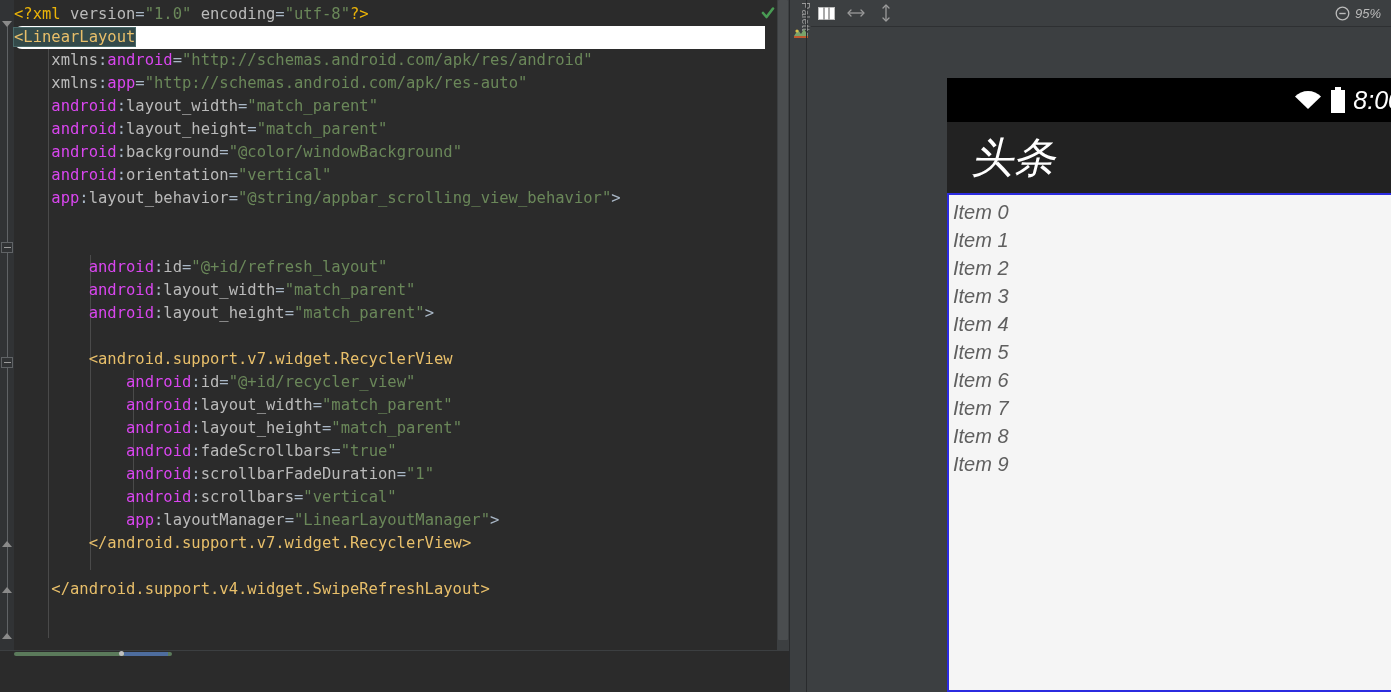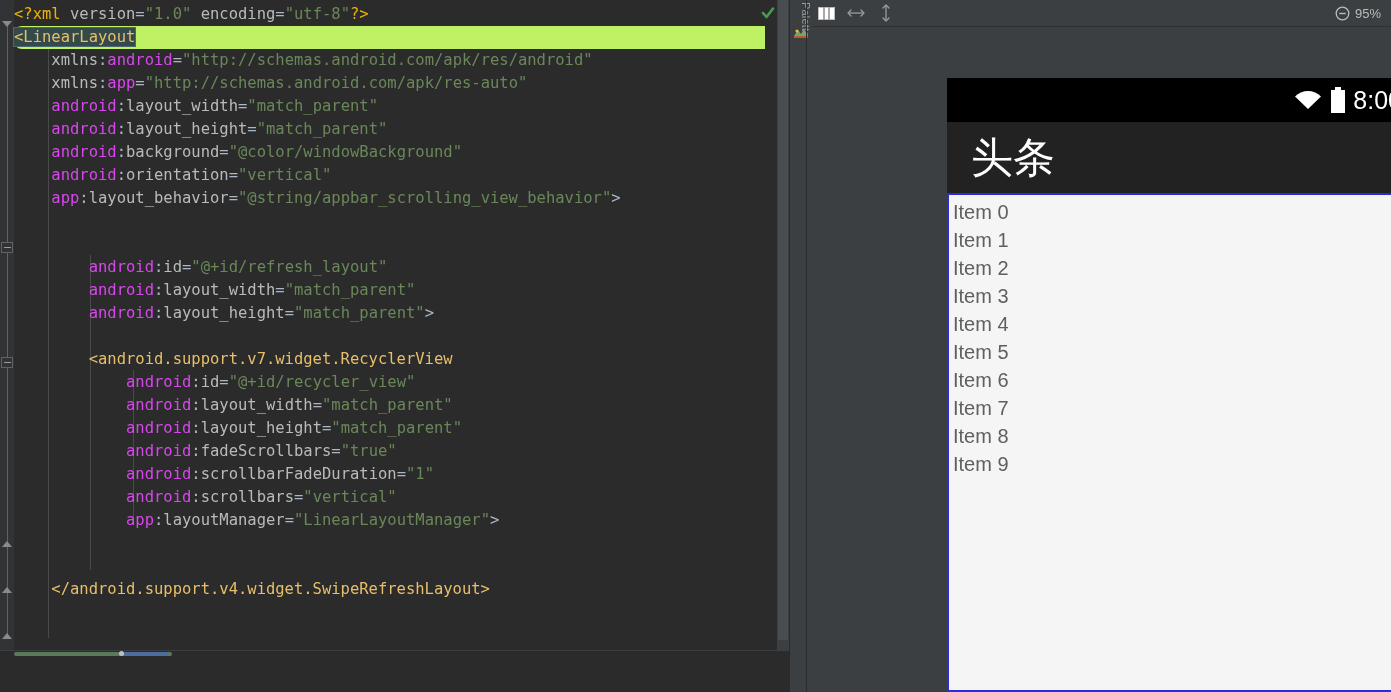--- a/index.html
+++ b/index.html
@@ -83,21 +83,21 @@
 
   
   .t-tag      { color: #e8bf6a; }
   .t-attr     { color: #bababa; }
   .t-ns       { color: #d946ef; }
   .t-val      { color: #6a8759; }
   .t-punct    { color: #a9b7c6; }
   .t-prolog   { color: #eab308; }
 
   .hl-line {
-    background: #bef264;
+    background: #ffffff;
     border-radius: 8px;
   }
   .sel-token {
     background: #344a4a;
     outline: 1px solid #4a6a6a;
   }
 
   
   .indent-guide {
     position: absolute;
@@ -203,20 +203,21 @@
     background: #292b2d;
   }
 
   
   .preview-pane {
     position: relative;
     flex: 1 1 auto;
     height: 692px;
     background: #3c3f41;
     overflow: hidden;
+    font-style: italic;
   }
   .preview-toolbar {
     position: absolute;
     left: 0; top: 0;
     width: 100%; height: 27px;
     background: #3c3f41;
     border-bottom: 1px solid #2e3032;
     display: flex;
     align-items: center;
   }
@@ -344,21 +345,21 @@
           <div class="code-line"><span class="seg t-punct">        </span><span class="seg t-ns">android</span><span class="seg t-punct">:</span><span class="seg t-attr">layout_height</span><span class="seg t-punct">=</span><span class="seg t-val">"match_parent"</span><span class="seg t-punct">&gt;</span></div>
           <div class="code-line">&nbsp;</div>
           <div class="code-line"><span class="seg t-punct">        </span><span class="seg t-tag">&lt;android.support.v7.widget.RecyclerView</span></div>
           <div class="code-line"><span class="seg t-punct">            </span><span class="seg t-ns">android</span><span class="seg t-punct">:</span><span class="seg t-attr">id</span><span class="seg t-punct">=</span><span class="seg t-val">"@+id/recycler_view"</span></div>
           <div class="code-line"><span class="seg t-punct">            </span><span class="seg t-ns">android</span><span class="seg t-punct">:</span><span class="seg t-attr">layout_width</span><span class="seg t-punct">=</span><span class="seg t-val">"match_parent"</span></div>
           <div class="code-line"><span class="seg t-punct">            </span><span class="seg t-ns">android</span><span class="seg t-punct">:</span><span class="seg t-attr">layout_height</span><span class="seg t-punct">=</span><span class="seg t-val">"match_parent"</span></div>
           <div class="code-line"><span class="seg t-punct">            </span><span class="seg t-ns">android</span><span class="seg t-punct">:</span><span class="seg t-attr">fadeScrollbars</span><span class="seg t-punct">=</span><span class="seg t-val">"true"</span></div>
           <div class="code-line"><span class="seg t-punct">            </span><span class="seg t-ns">android</span><span class="seg t-punct">:</span><span class="seg t-attr">scrollbarFadeDuration</span><span class="seg t-punct">=</span><span class="seg t-val">"1"</span></div>
           <div class="code-line"><span class="seg t-punct">            </span><span class="seg t-ns">android</span><span class="seg t-punct">:</span><span class="seg t-attr">scrollbars</span><span class="seg t-punct">=</span><span class="seg t-val">"vertical"</span></div>
           <div class="code-line"><span class="seg t-punct">            </span><span class="seg t-ns">app</span><span class="seg t-punct">:</span><span class="seg t-attr">layoutManager</span><span class="seg t-punct">=</span><span class="seg t-val">"LinearLayoutManager"</span><span class="seg t-punct">&gt;</span></div>
-          <div class="code-line"><span class="seg t-punct">        </span></div>
+          <div class="code-line"><span class="seg t-punct">        </span><span class="seg t-tag">&lt;/android.support.v7.widget.RecyclerView&gt;</span></div>
           <div class="code-line">&nbsp;</div>
           <div class="code-line"><span class="seg t-punct">    </span><span class="seg t-tag">&lt;/android.support.v4.widget.SwipeRefreshLayout&gt;</span></div>
           <div class="code-line">&nbsp;</div>
         </div>
     </div>
 
     <div class="marker-col">
       <div class="check-mark">
         <svg width="14" height="14" viewBox="0 0 14 14">
           <path d="M2 7 L5.5 11 L12 2.5" stroke="#499c54" stroke-width="2.6" fill="none" stroke-linecap="round" stroke-linejoin="round"></path>

